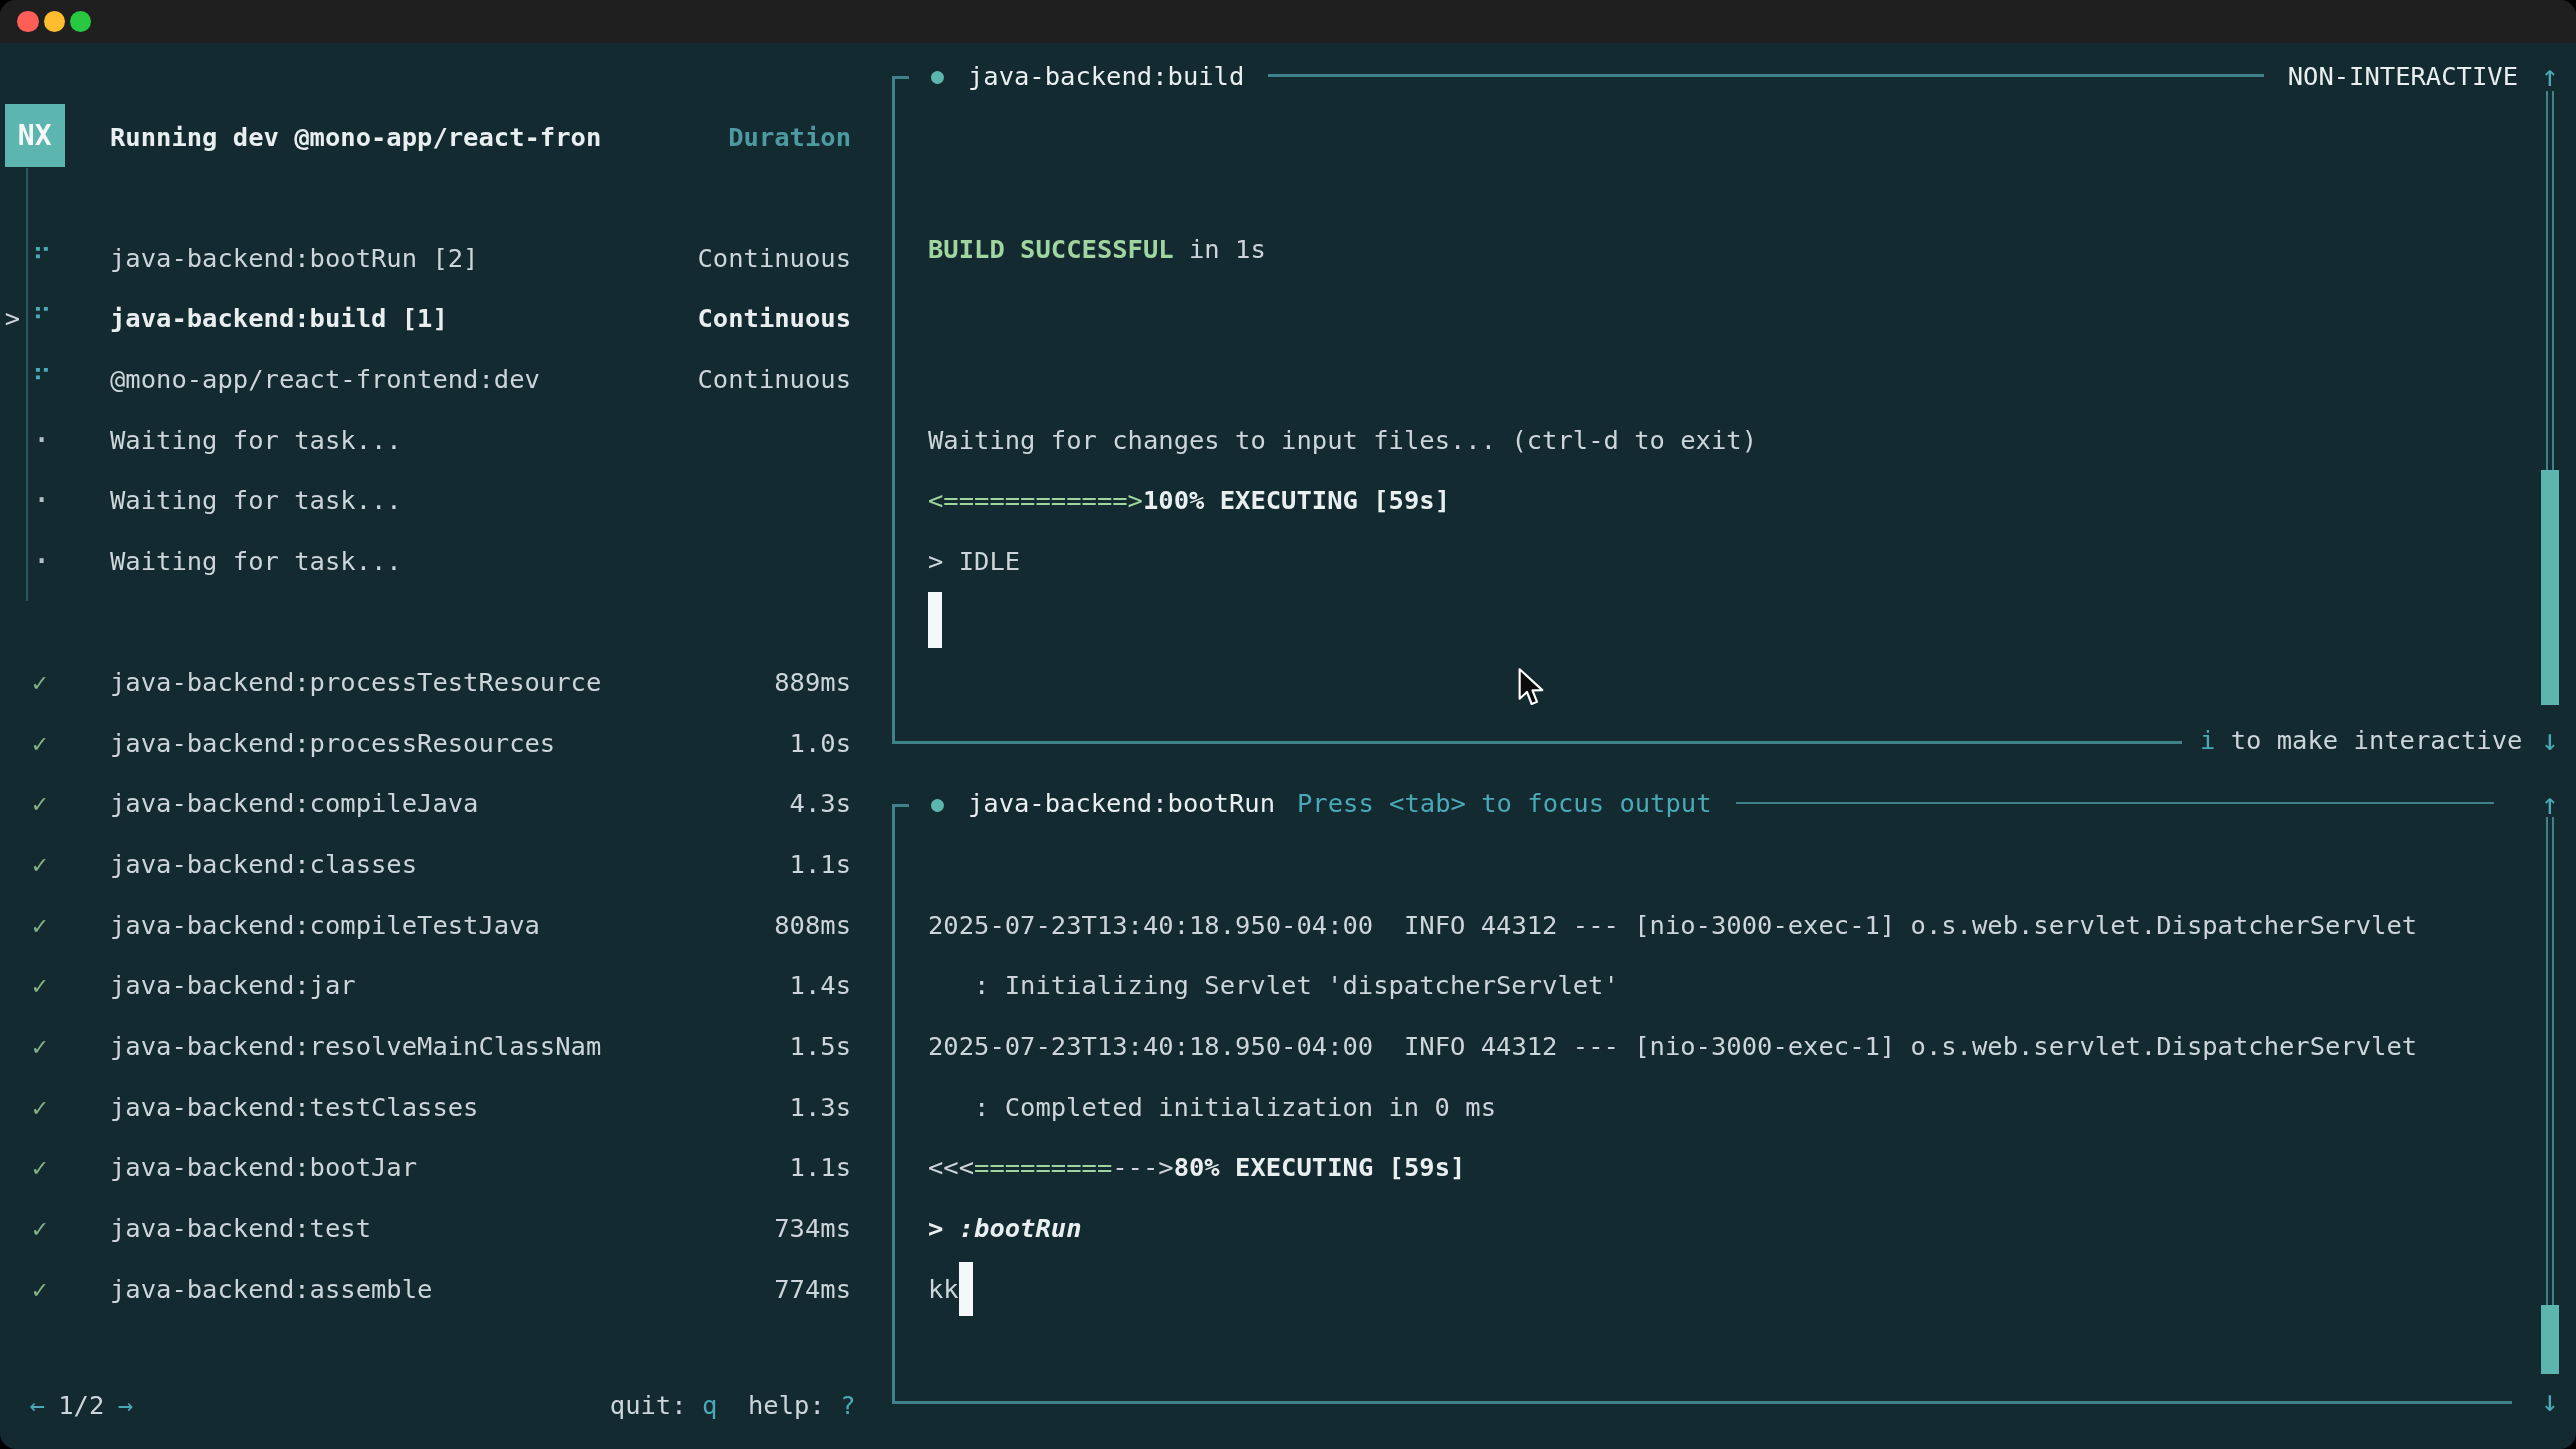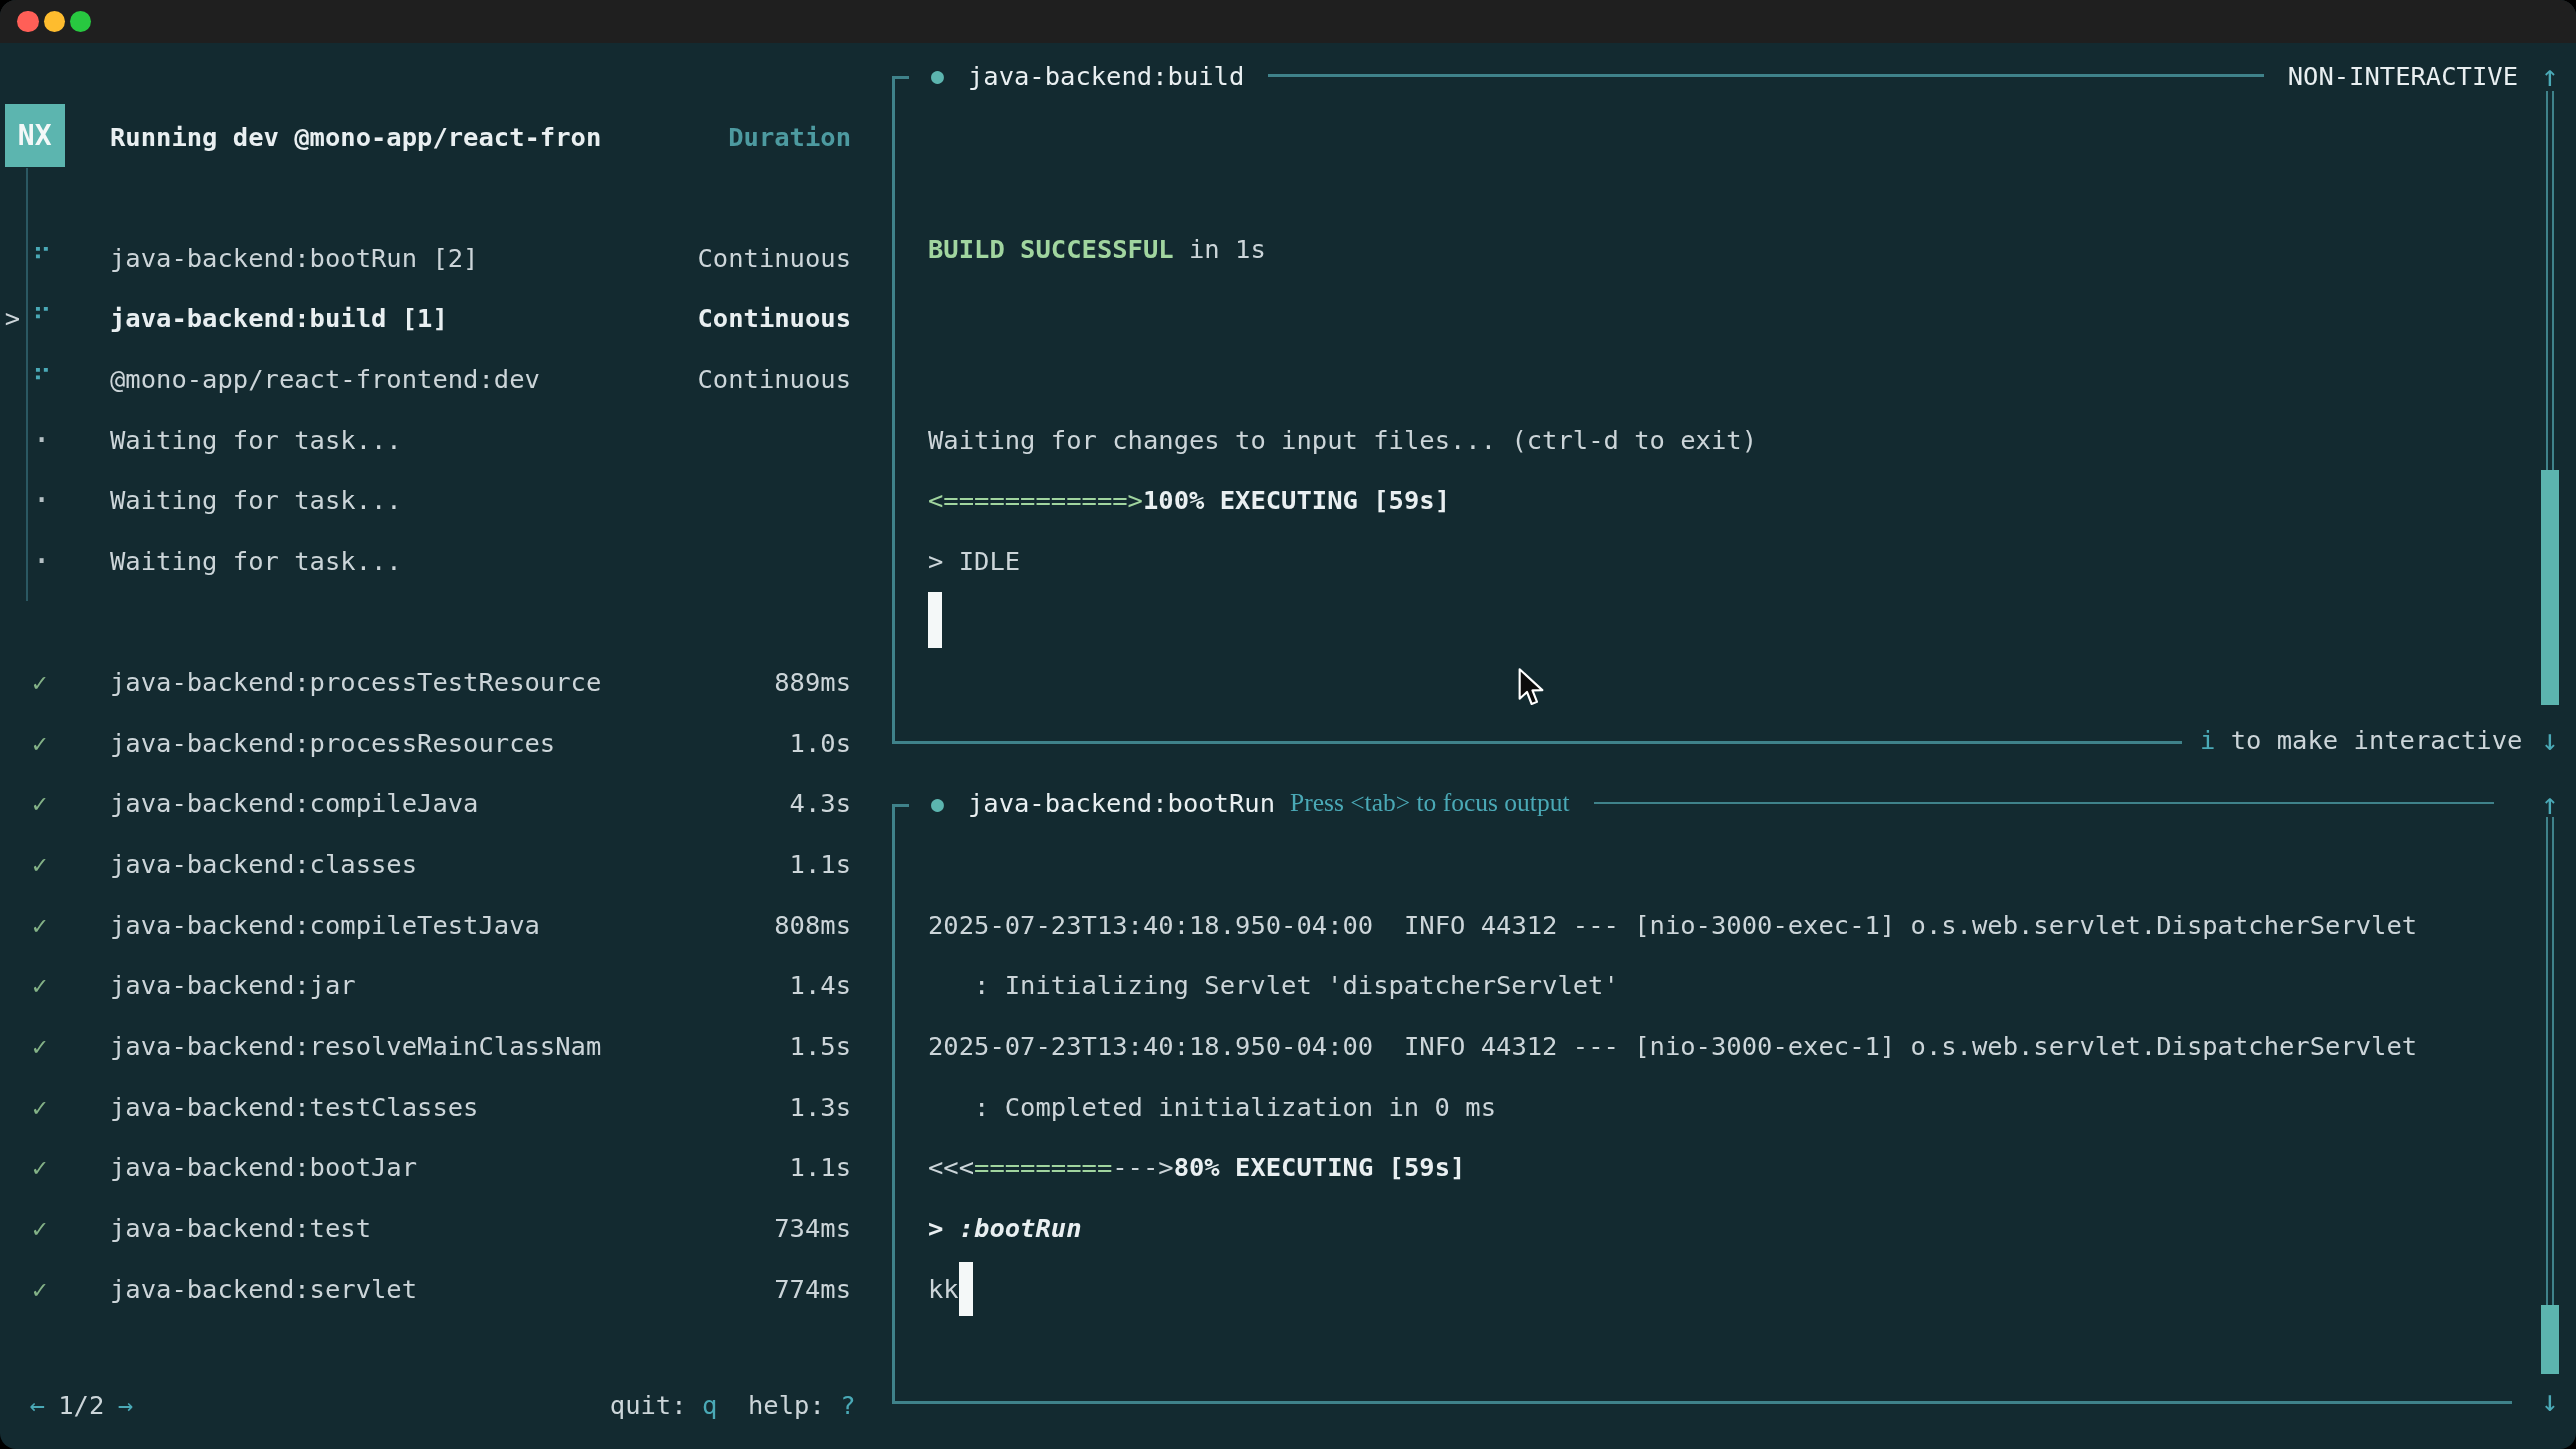--- a/index.html
+++ b/index.html
@@ -42,21 +42,21 @@
   .footer .spacer { flex:1; }
   .tealtxt { color:var(--teal-text); }
 
   
   .vborder { position:absolute; width:2.7px; background:var(--border); }
   .hborder { position:absolute; height:2.7px; background:var(--border); }
 
   .pane-header { position:absolute; left:892px; width:1626px; height:60px; display:flex; align-items:center; white-space:pre; }
   .pane-dot { margin-left:39px; color:var(--teal); font-size:21.5px; }
   .pane-title { margin-left:24px; color:var(--text-bright); }
-  .pane-hint { margin-left:15px; color:var(--teal-text);font-family:Liberation Serif, serif; }
+  .pane-hint { margin-left:22px; color:var(--teal-text); }
   .hline { flex:1; height:2.7px; background:var(--border); margin:0 24px; }
   .mode-label { color:var(--text-bright); }
 
   .prow { left:928px; }
   .green { color:var(--green); }
   .boldtxt { font-weight:bold; color:var(--text-bright); }
   .indent3 { padding-left:46px; }
   .ptext { }
 
   .cursor-block { display:inline-block; width:14px; height:54px; background:var(--cursor); vertical-align:middle; }
@@ -189,21 +189,21 @@
         </div>
         <div class="grid-row sidebar-row" data-row="19" style="top: 1155px;">
           <span class="sel-arrow"></span>
           <span class="task-icon check">✓</span>
           <span class="task-label">java-backend:test</span>
           <span class="task-status">734ms</span>
         </div>
         <div class="grid-row sidebar-row" data-row="20" style="top: 1216px;">
           <span class="sel-arrow"></span>
           <span class="task-icon check">✓</span>
-          <span class="task-label">java-backend:servlet</span>
+          <span class="task-label">java-backend:assemble</span>
           <span class="task-status">774ms</span>
         </div>
       </div>
 
     <div class="footer">
       <span class="tealtxt">←</span>
       <span style="margin:0 13.4px;">1/2</span>
       <span class="tealtxt">→</span>
       <span class="spacer"></span>
       <span>quit: </span>

